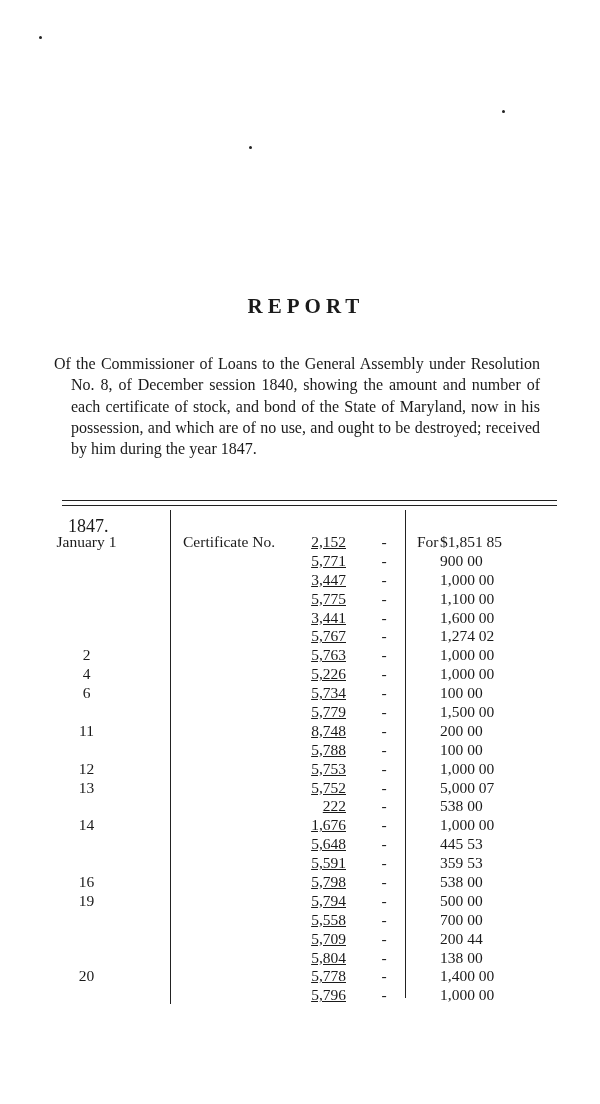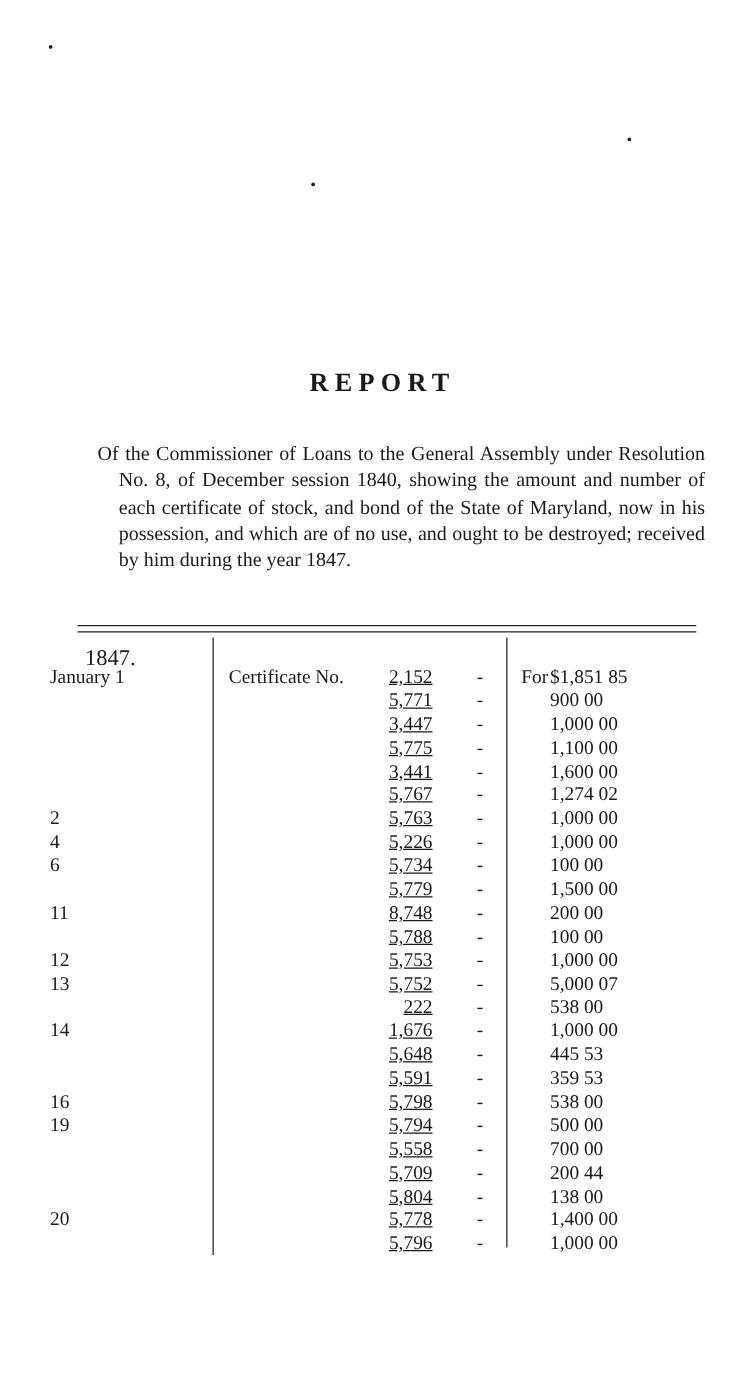--- a/index.html
+++ b/index.html
@@ -1,29 +1,29 @@
 <!DOCTYPE html>
 <html><head>
   <meta charset="utf-8">
   <style>
     html, body { margin: 0; padding: 0; background: #ffffff; }
     body { width: 600px; height: 1104px; position: relative; overflow: hidden;
            font-family: "Liberation Serif", "DejaVu Serif", serif; color: #1a1a1a; }
     .title { position: absolute; top: 294px; left: 0; width: 600px; text-align: center;
              font-size: 21px; font-weight: bold; letter-spacing: 5px; margin-left: 6px; }
     .intro { position: absolute; top: 353px; left: 54px; width: 486px; font-size: 16px;
-             line-height: 21.3px; text-align: justify; text-align-last: left; margin-left: 24px; }
+             line-height: 21.3px; text-align: justify; text-align-last: left; }
     .intro p { margin: 0; text-indent: -17px; padding-left: 17px; }
     .rule { position: absolute; left: 62px; width: 495px; height: 0; border-top: 1.5px solid #222; }
     .vline { position: absolute; width: 0; border-left: 1.3px solid #222; }
     .yr { position: absolute; top: 516px; left: 68px; width: 73px; text-align: left; font-size: 18px; }
     .rows { position: absolute; top: 533px; left: 0; width: 600px; }
     .row { position: relative; height: 18.9px; font-size: 15.5px; line-height: 18.9px; }
     .row span { position: absolute; top: 0; white-space: nowrap; }
-    .c-date { left: 40px; width: 93px; text-align: left; }
+    .c-date { left: 40px; width: 93px; text-align: center; }
     .c-label { left: 183px; }
     .c-cert { left: 250px; width: 96px; text-align: right; text-decoration: underline; }
     .c-dash { left: 380px; width: 8px; text-align: center; }
     .c-for { left: 417px; }
     .c-amt { left: 440px; width: 102px; text-align: left; }
     .speck { position: absolute; width: 3px; height: 3px; border-radius: 50%; background: #222; }
   </style>
 </head>
 <body>
 

